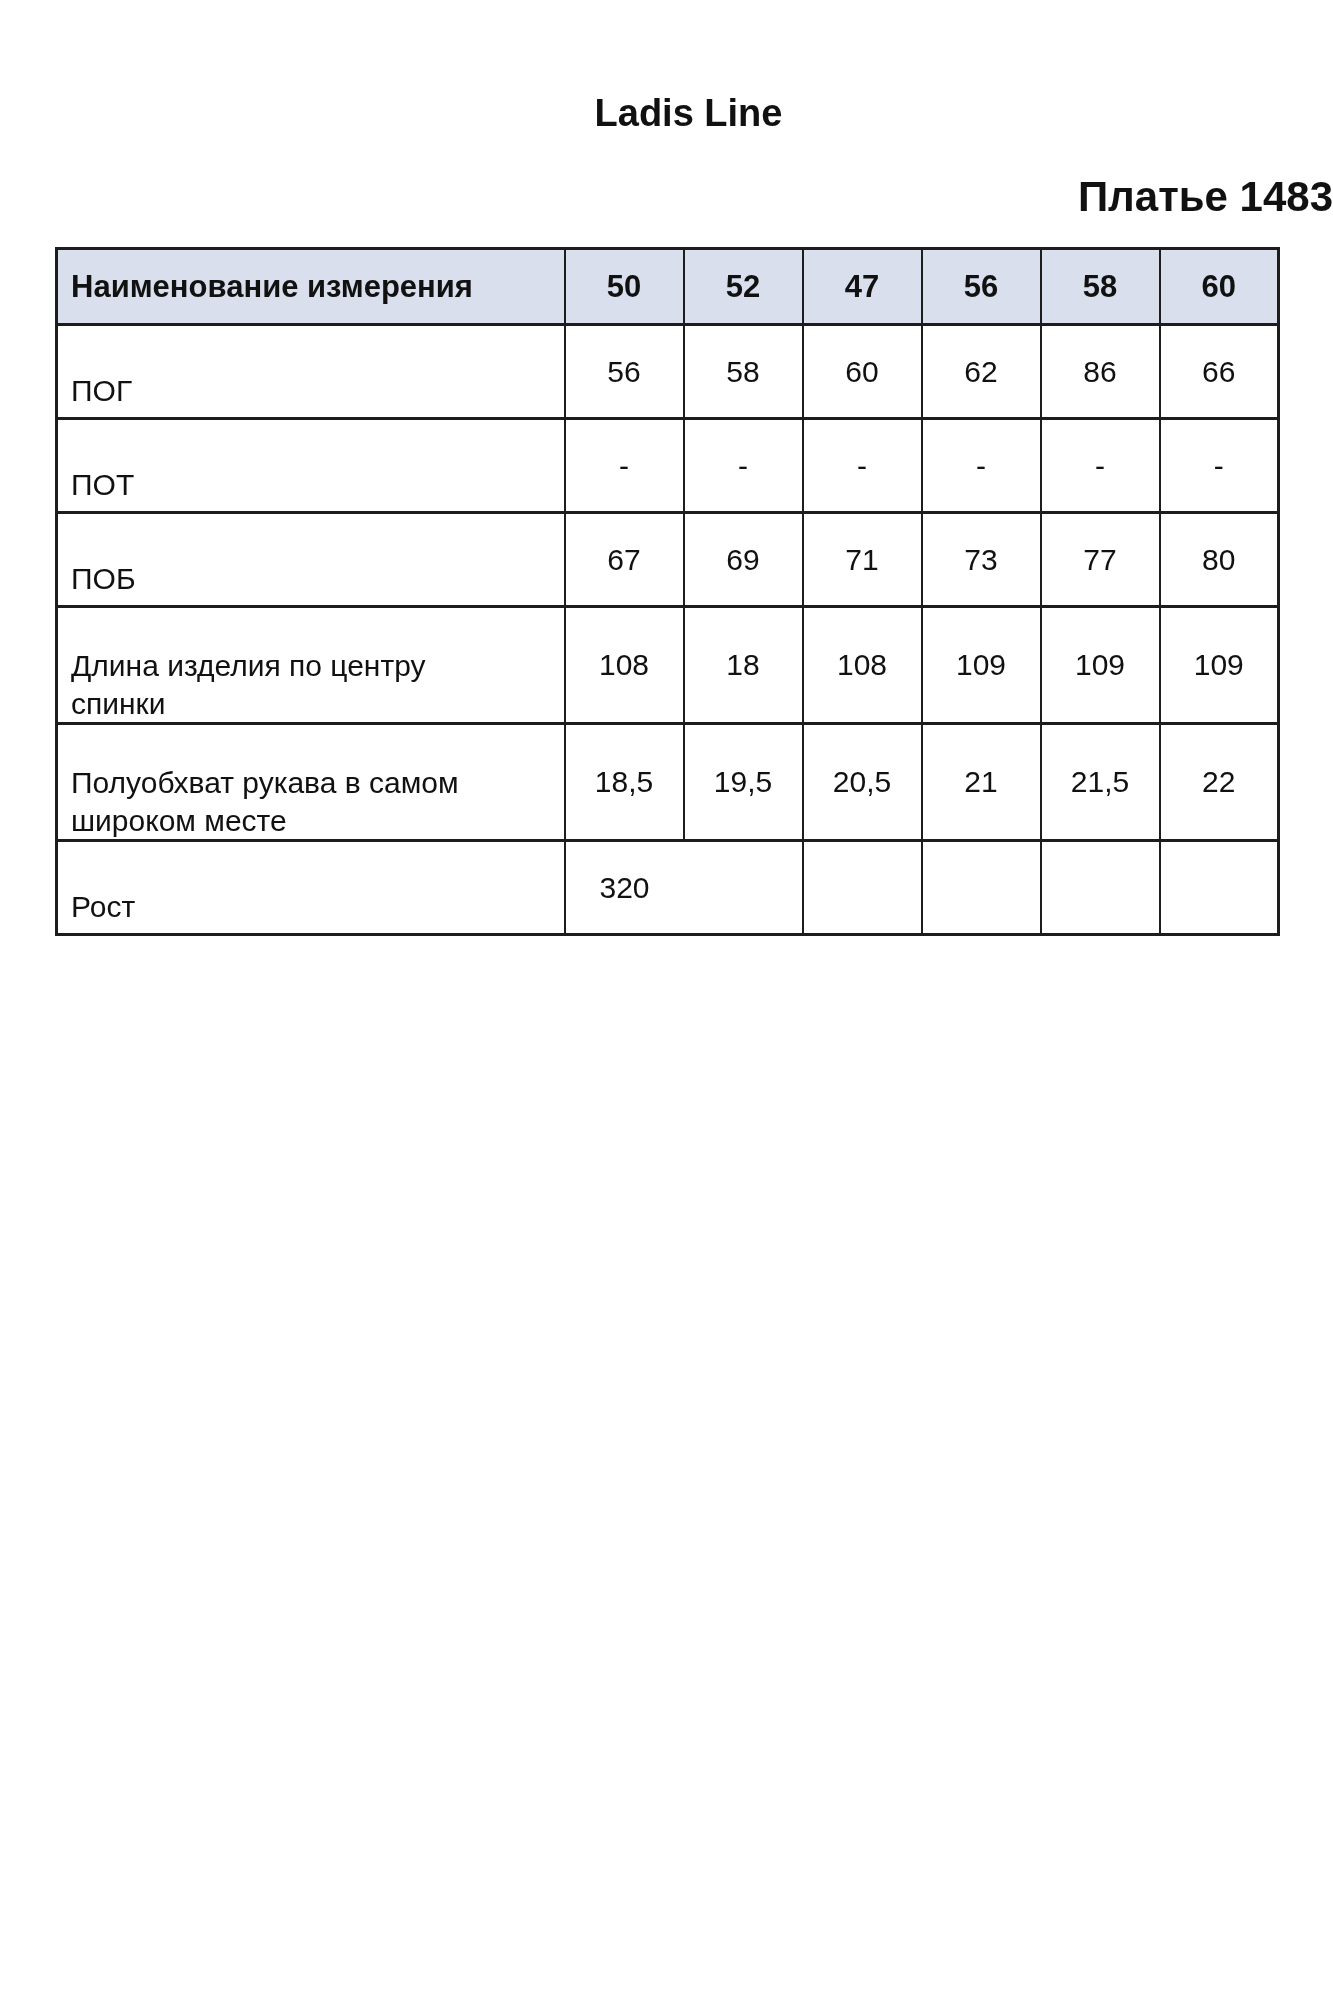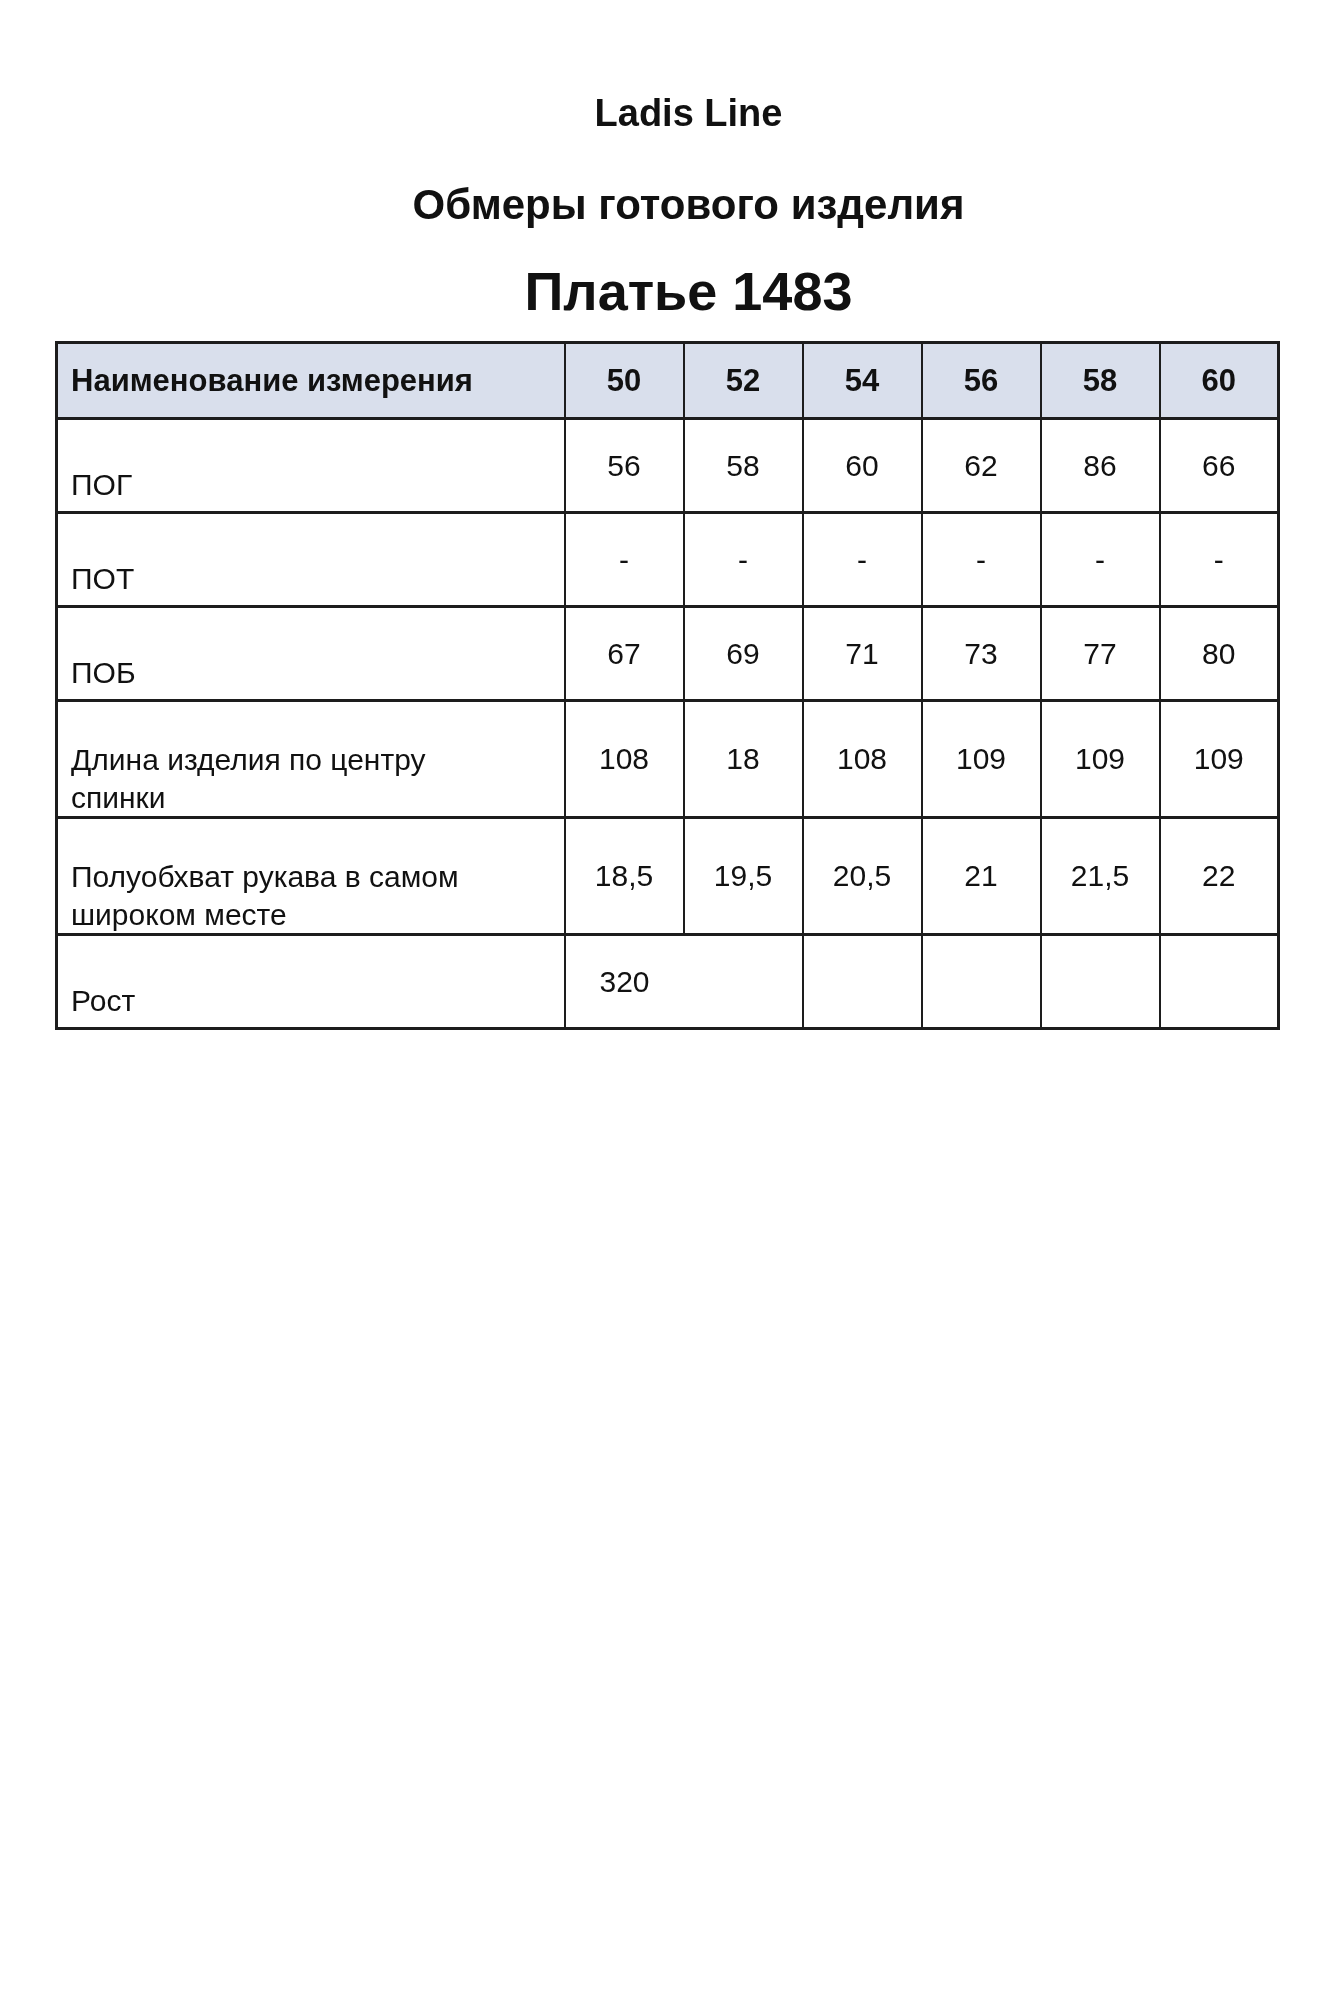--- a/index.html
+++ b/index.html
@@ -26,23 +26,24 @@
     font-weight: bold;
   }
   .doc-subtitle {
     margin: 52px 0 0 0;
     font-size: 42px;
     line-height: 42px;
     font-weight: bold;
   }
   .product-title {
     margin: 44px 0 0 0;
-    font-size: 54px;
+    font-size: 42px;
     line-height: 42px;
     font-weight: bold;
+    text-align: right;
   }
   table.size-table {
     margin: 29px 0 0 55px;
     width: 1222px;
     table-layout: fixed;
     border-collapse: collapse;
     border: 3px solid var(--border, #1d1d1d);
   }
   .size-table col.label-col { width: 508px; }
   .size-table col.size-col { width: 119px; }
@@ -76,40 +77,39 @@
   .half-left {
     width: 50%;
     text-align: center;
   }
 </style>
 </head>
 <body>
 
 <div class="titles">
   <h1 class="brand-title">Ladis Line</h1>
-  <h2 class="doc-subtitle">Обмеры готового изделия</h2>
   <h3 class="product-title">Платье 1483</h3>
 </div>
 
 <table class="size-table">
   <colgroup>
     <col class="label-col">
     <col class="size-col">
       <col class="size-col">
       <col class="size-col">
     <col class="size-col">
       <col class="size-col">
       <col class="size-col">
   </colgroup>
   <thead>
     <tr>
       <th class="label-cell">Наименование измерения</th>
       <th>50</th>
       <th>52</th>
-      <th>54</th>
+      <th>47</th>
       <th>56</th>
       <th>58</th>
       <th>60</th>
     </tr>
   </thead>
   <tbody>
     <tr>
       <td class="label-cell"><span class="label-inner">ПОГ</span></td>
       <td>56</td>
       <td>58</td>

